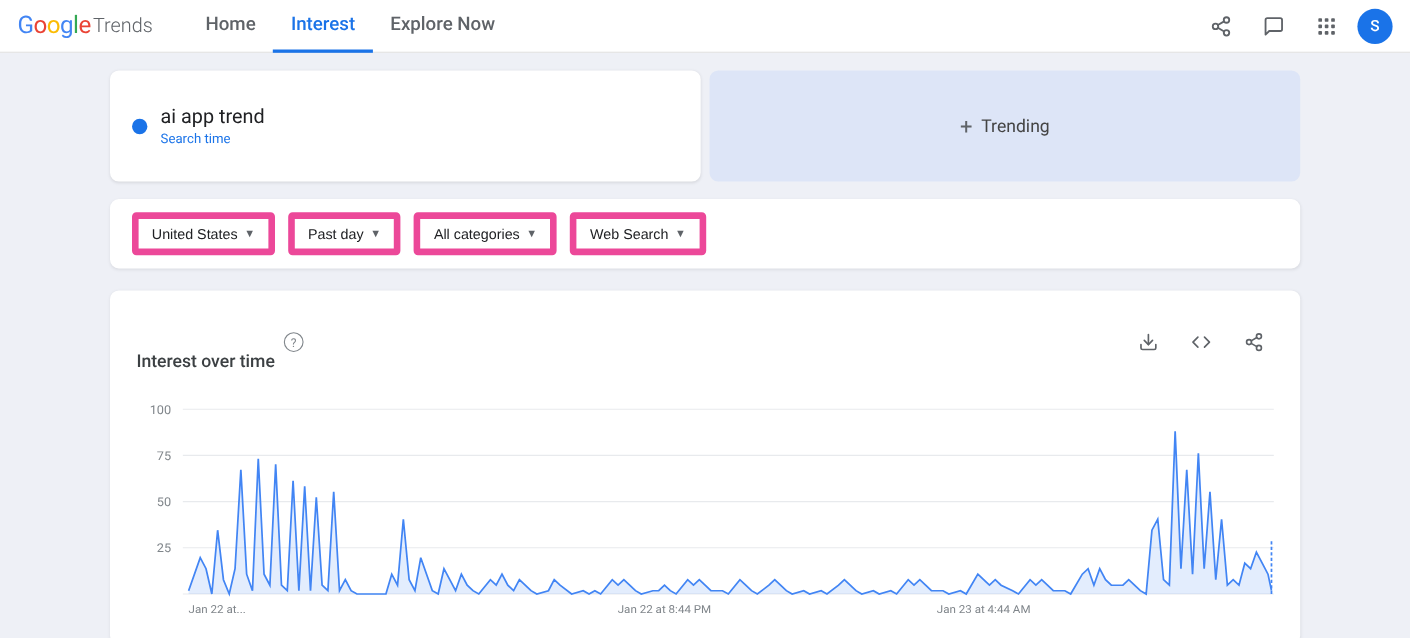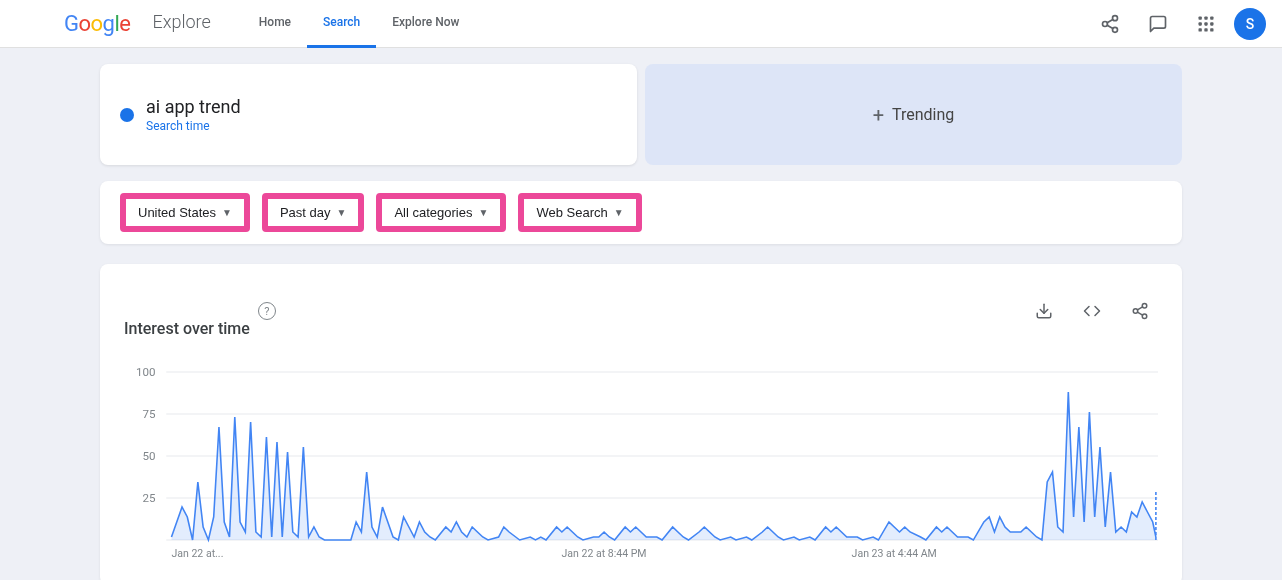--- a/index.html
+++ b/index.html
@@ -17,25 +17,24 @@
       align-items: center;
       padding: 0 16px;
       height: 48px;
       border-bottom: 1px solid #e0e0e0;
       position: sticky;
       top: 0;
       z-index: 100;
     }
     .logo {
       display: flex;
-      align-items: flex-start;
+      align-items: center;
       margin-right: 32px;
       text-decoration: none;
-      gap: 22px;
-      margin-left: 48px;
+      gap: 2px;
     }
     .logo-google {
       font-size: 22px;
       font-weight: 400;
       letter-spacing: -0.5px;
     }
     .g-blue { color: #4285F4; }
     .g-red { color: #EA4335; }
     .g-yellow { color: #FBBC05; }
     .g-green { color: #34A853; }
@@ -48,21 +47,21 @@
       display: flex;
       align-items: center;
       gap: 0;
       flex: 1;
     }
     .nav-item {
       padding: 0 16px;
       height: 48px;
       display: flex;
       align-items: center;
-      font-size: 12px;
+      font-size: 17px;
       color: #5f6368;
       cursor: pointer;
       text-decoration: none;
       border-bottom: 3px solid transparent;
       font-weight: 500;
     }
     .nav-item.active {
       color: #1a73e8;
       border-bottom: 3px solid #1a73e8;
     }
@@ -273,25 +272,25 @@
     }
   </style>
 </head>
 <body>
 
 <header class="header">
   <a class="logo" href="#">
     <span class="logo-google">
       <span class="g-blue">G</span><span class="g-red">o</span><span class="g-yellow">o</span><span class="g-blue">g</span><span class="g-green">l</span><span class="g-red">e</span>
     </span>
-    <span class="logo-trends">Explore</span>
+    <span class="logo-trends">Trends</span>
   </a>
   <nav class="nav">
     <a class="nav-item">Home</a>
-    <a class="nav-item active">Search</a>
+    <a class="nav-item active">Interest</a>
     <a class="nav-item">Explore Now</a>
   </nav>
   <div class="header-actions">
     <button class="icon-btn" title="Share">
       <svg width="20" height="20" viewBox="0 0 24 24" fill="none" stroke="#5f6368" stroke-width="2" stroke-linecap="round" stroke-linejoin="round">
         <circle cx="18" cy="5" r="3"></circle>
           <circle cx="6" cy="12" r="3"></circle>
           <circle cx="18" cy="19" r="3"></circle>
         <line x1="8.59" y1="13.51" x2="15.42" y2="17.49"></line>
           <line x1="15.41" y1="6.51" x2="8.59" y2="10.49"></line>

